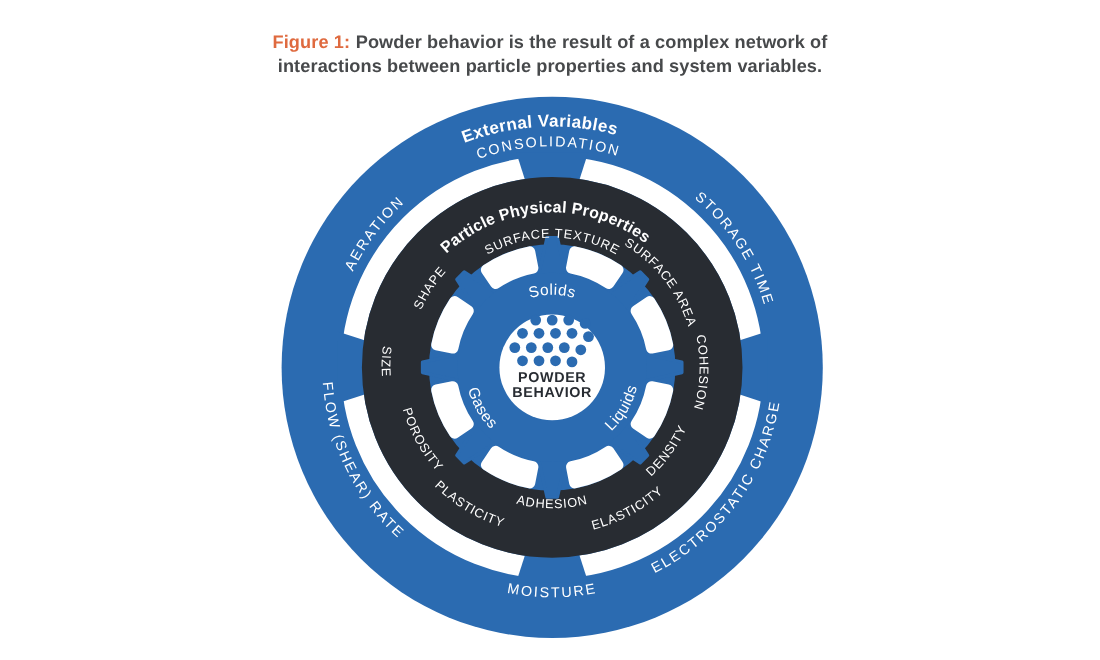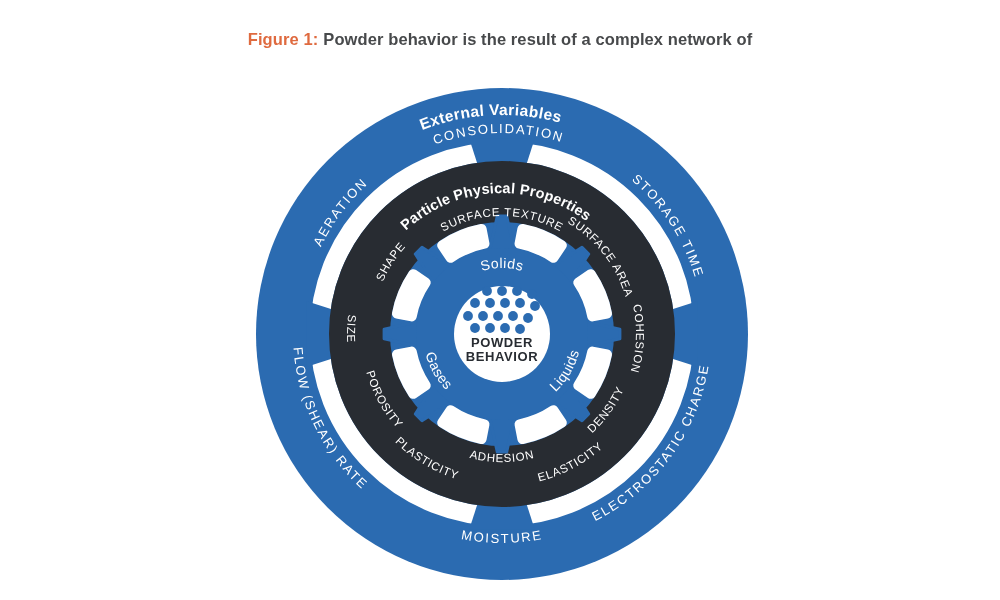--- a/index.html
+++ b/index.html
@@ -8,20 +8,21 @@
     font-size:16.5px;font-weight:bold;line-height:20.5px;letter-spacing:0.1px;}
   .caption .fig-label{margin-right:5px;}
   #diagram-wrap{position:absolute;top:0;left:0;width:1000px;height:600px;}
   svg text{font-family:"Liberation Sans", sans-serif;}
 </style>
 </head>
 <body>
 
 <div class="caption" style="color: rgb(71, 73, 75);">
   <span class="fig-label" style="color: rgb(223, 106, 63);">Figure 1:</span><span>Powder behavior is the result of a complex network of</span><br>
+  <span>interactions between particle properties and system variables.</span>
 </div>
 
 <div id="diagram-wrap">
   <svg id="dg" width="1000" height="600" viewBox="0 0 1000 600">
       <circle cx="502" cy="334" r="246" fill="#2B6BB1"></circle>
       <circle cx="502" cy="334" r="182.5" fill="none" stroke="#FFFFFF" stroke-width="19"></circle>
       <path d="M 668.37 310.62 L 697.28 301.32 L 697.28 366.68 L 668.37 357.38 Z" fill="#2B6BB1"></path>
       <path d="M 525.38 500.37 L 534.68 529.28 L 469.32 529.28 L 478.62 500.37 Z" fill="#2B6BB1"></path>
       <path d="M 335.63 357.38 L 306.72 366.68 L 306.72 301.32 L 335.63 310.62 Z" fill="#2B6BB1"></path>
       <path d="M 478.62 167.63 L 469.32 138.72 L 534.68 138.72 L 525.38 167.63 Z" fill="#2B6BB1"></path>

